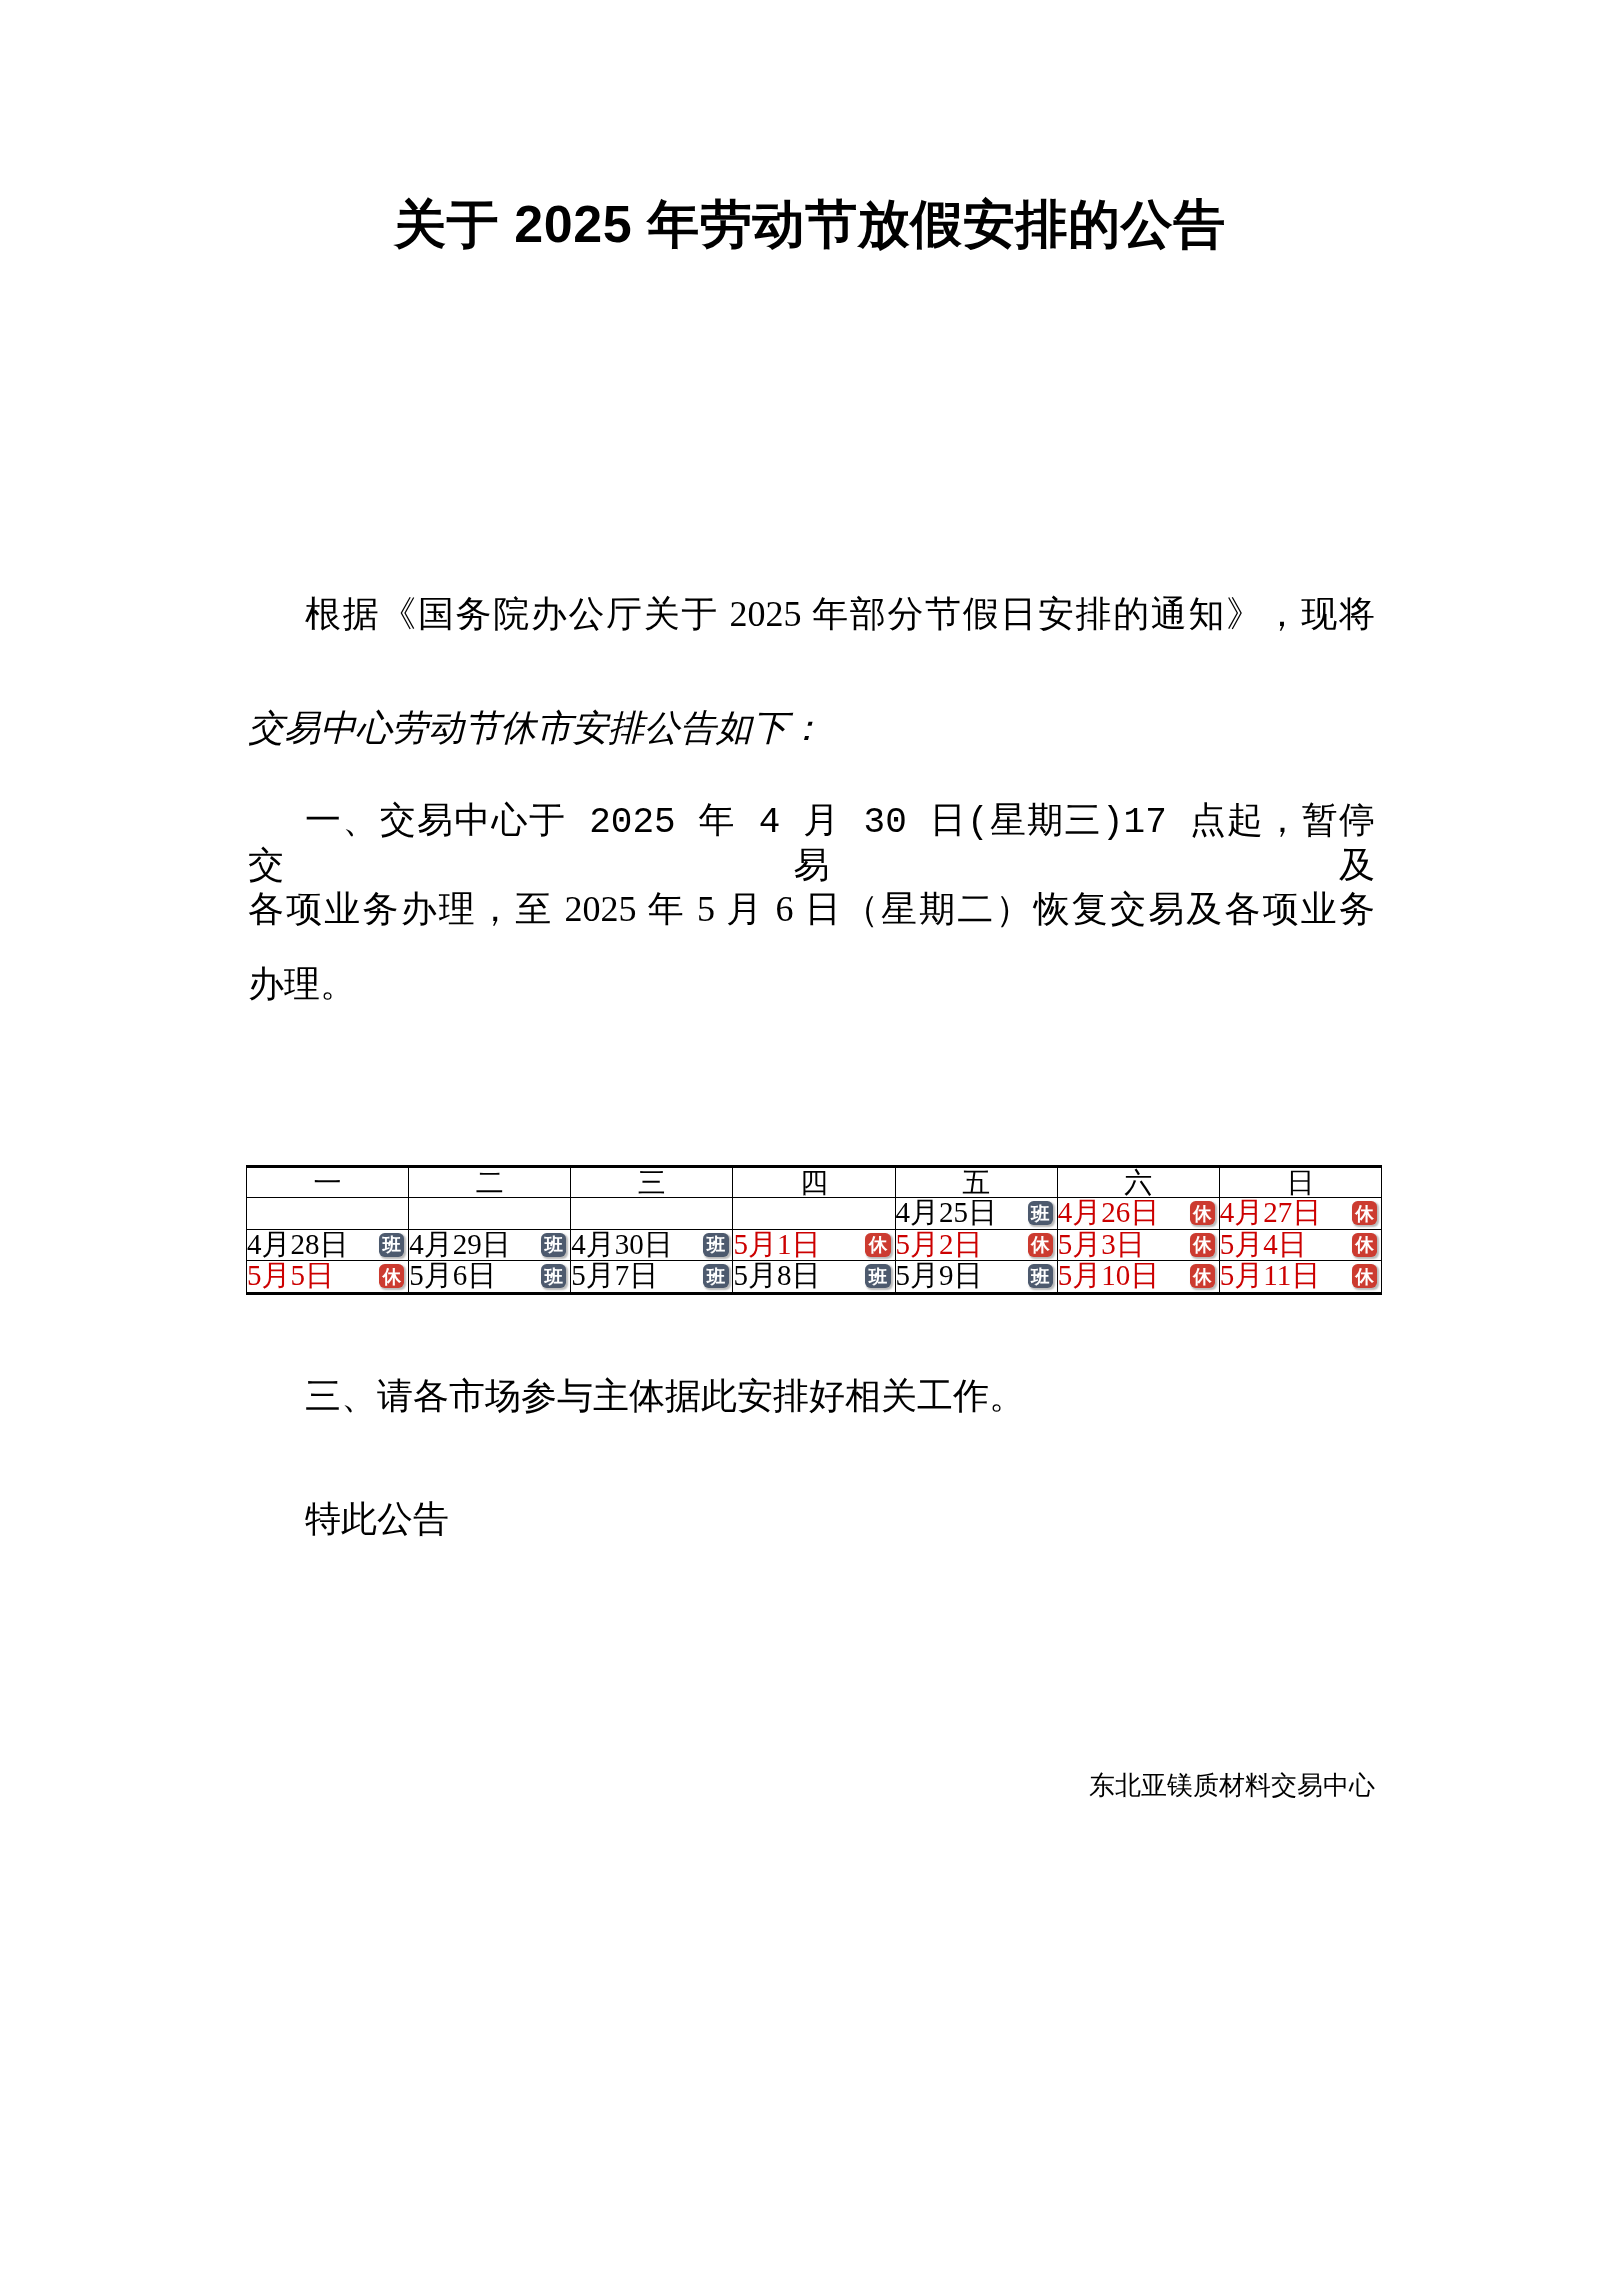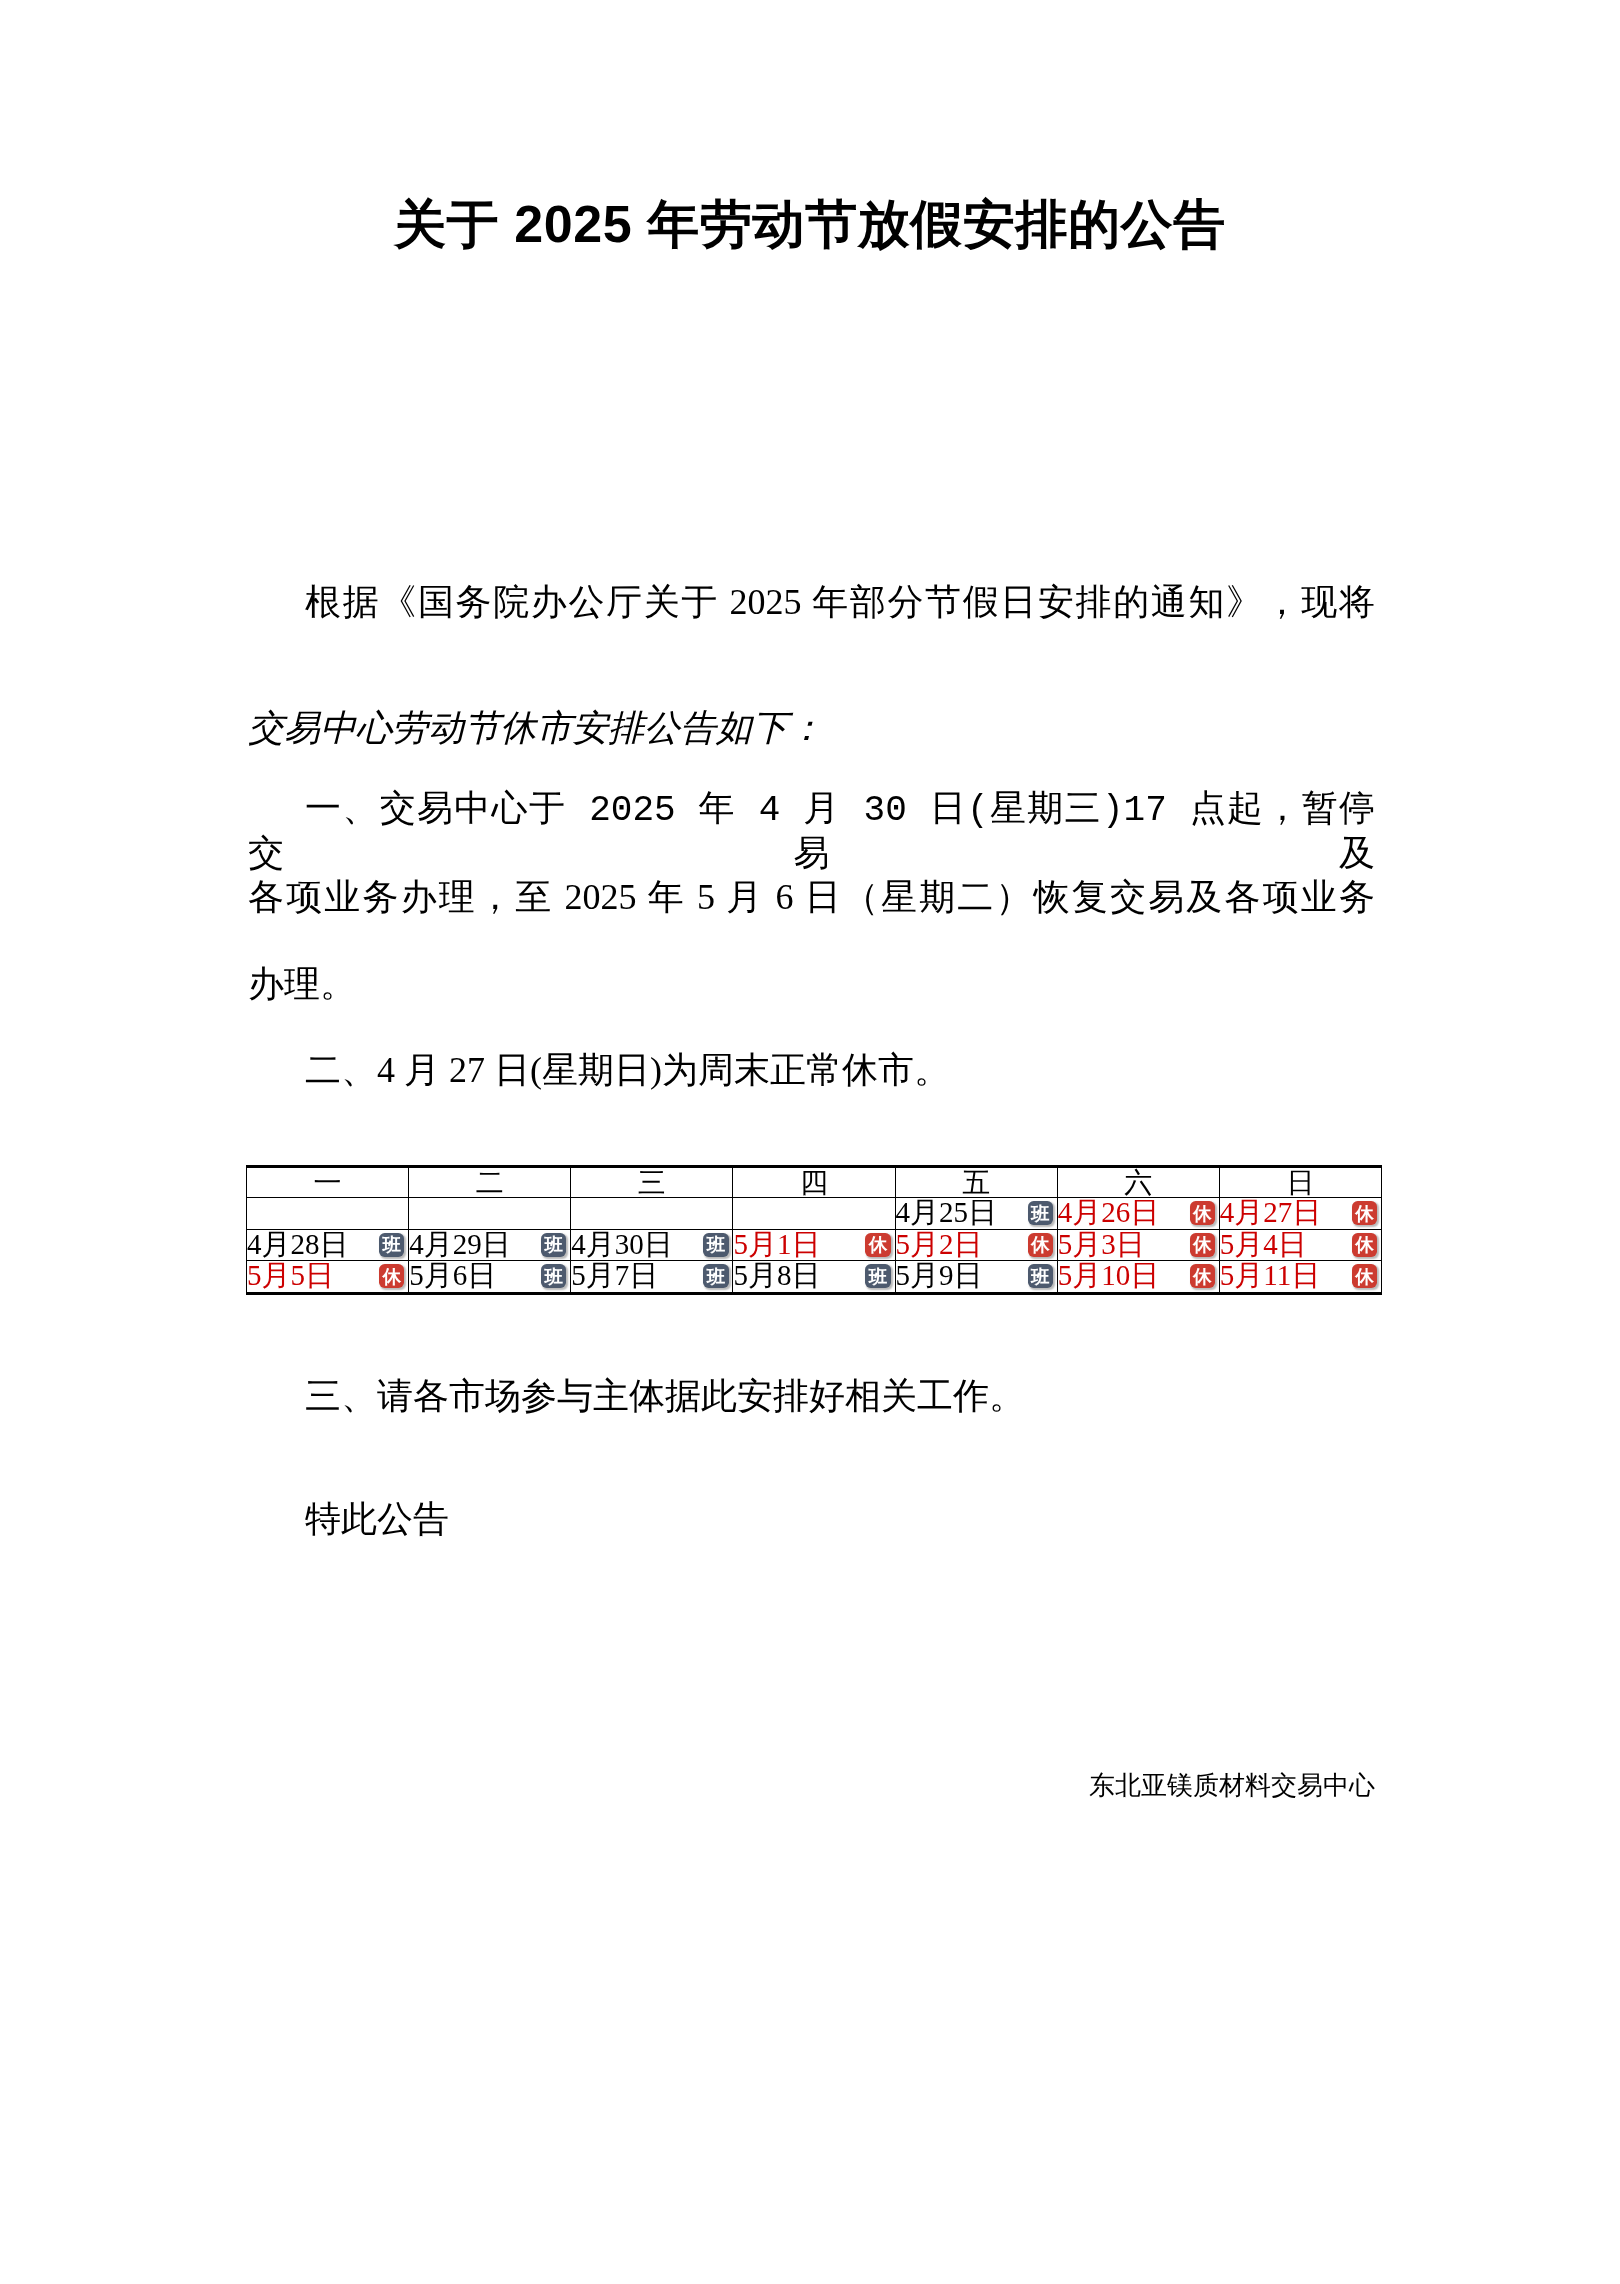--- a/index.html
+++ b/index.html
@@ -26,21 +26,21 @@
   }
   .line{
     position:absolute;
     left:248px;
     width:1127px;
     font-size:36px;
     line-height:1.25;
     white-space:pre-wrap;
   }
   .indent{text-indent:57px;}
-  .jf{text-align:justify;text-align-last:justify;}
+  .jf{text-align:justify;text-align-last:justify;margin-top:12px;}
   .t-salutation{top:457px;}
   .t-intro0{top:580px;}
   .t-intro1{top:706px;font-style:italic;}
   .t-item1a{top:788px;font-family:Liberation Mono, monospace;}
   .t-item1b{top:875px;}
   .t-item1c{top:962px;}
   .t-item2{top:1048px;}
   .t-item3{top:1374px;}
   .t-closing{top:1497px;}
   .sig{
@@ -114,21 +114,20 @@
   <div class="title">关于 2025 年劳动节放假安排的公告</div>
 
 
   <div class="line t-intro0 indent jf">根据《国务院办公厅关于 2025 年部分节假日安排的通知》，现将</div>
   <div class="line t-intro1">交易中心劳动节休市安排公告如下：</div>
 
   <div class="line t-item1a indent jf">一、交易中心于 2025 年 4 月 30 日(星期三)17 点起，暂停交易及</div>
   <div class="line t-item1b jf">各项业务办理，至 2025 年 5 月 6 日（星期二）恢复交易及各项业务</div>
   <div class="line t-item1c">办理。</div>
 
-  <div class="line t-item2 indent">二、4 月 27 日(星期日)为周末正常休市。</div>
 
   <div class="calendar">
     <div class="cal-row head">
         <div class="cal-cell">一</div>
         <div class="cal-cell">二</div>
         <div class="cal-cell">三</div>
         <div class="cal-cell">四</div>
         <div class="cal-cell">五</div>
         <div class="cal-cell">六</div>
         <div class="cal-cell">日</div>

